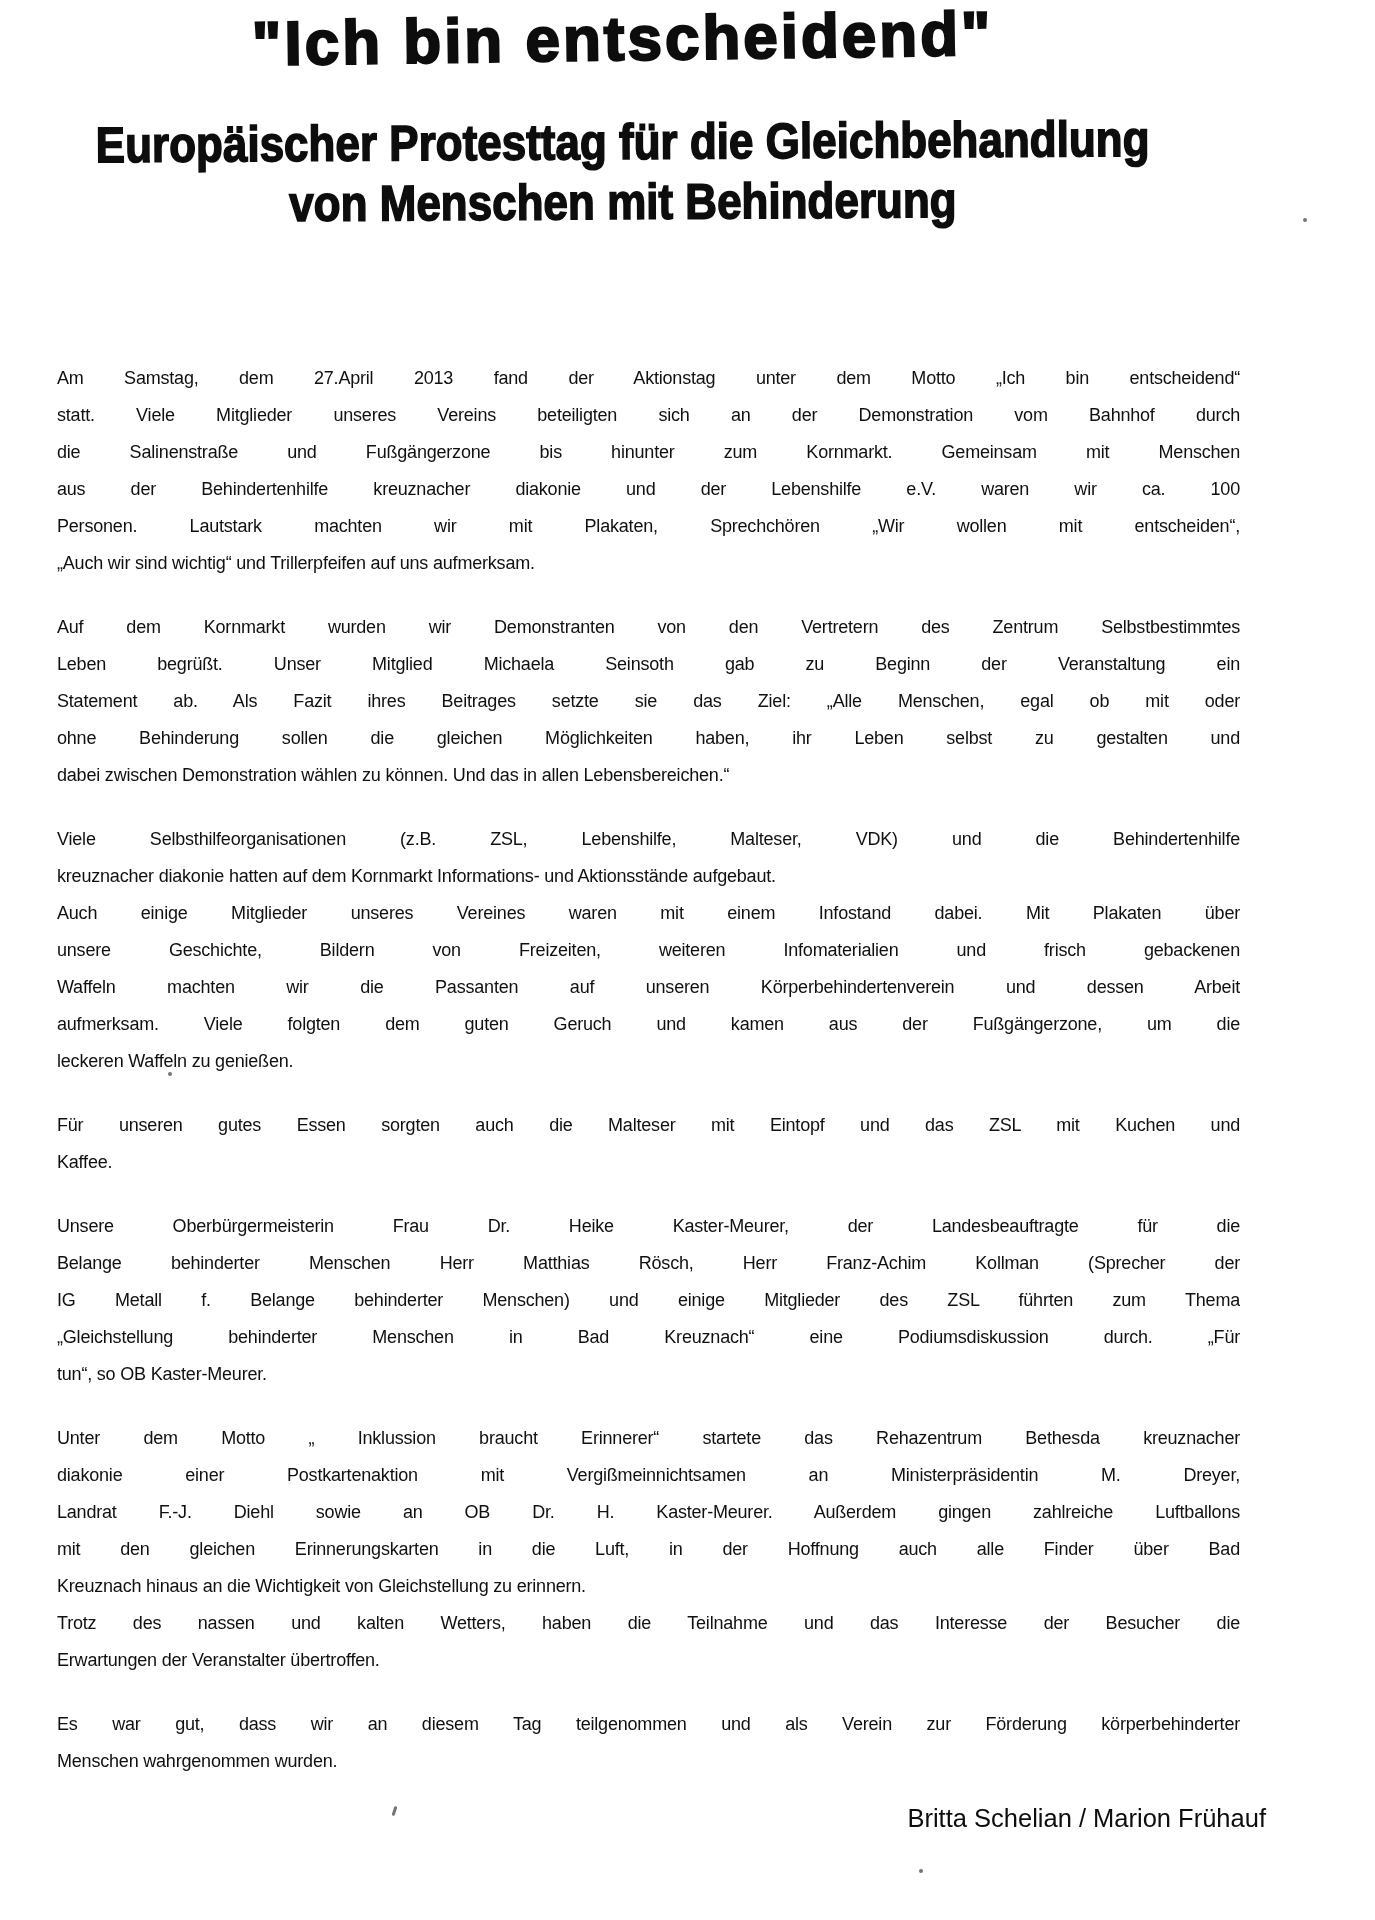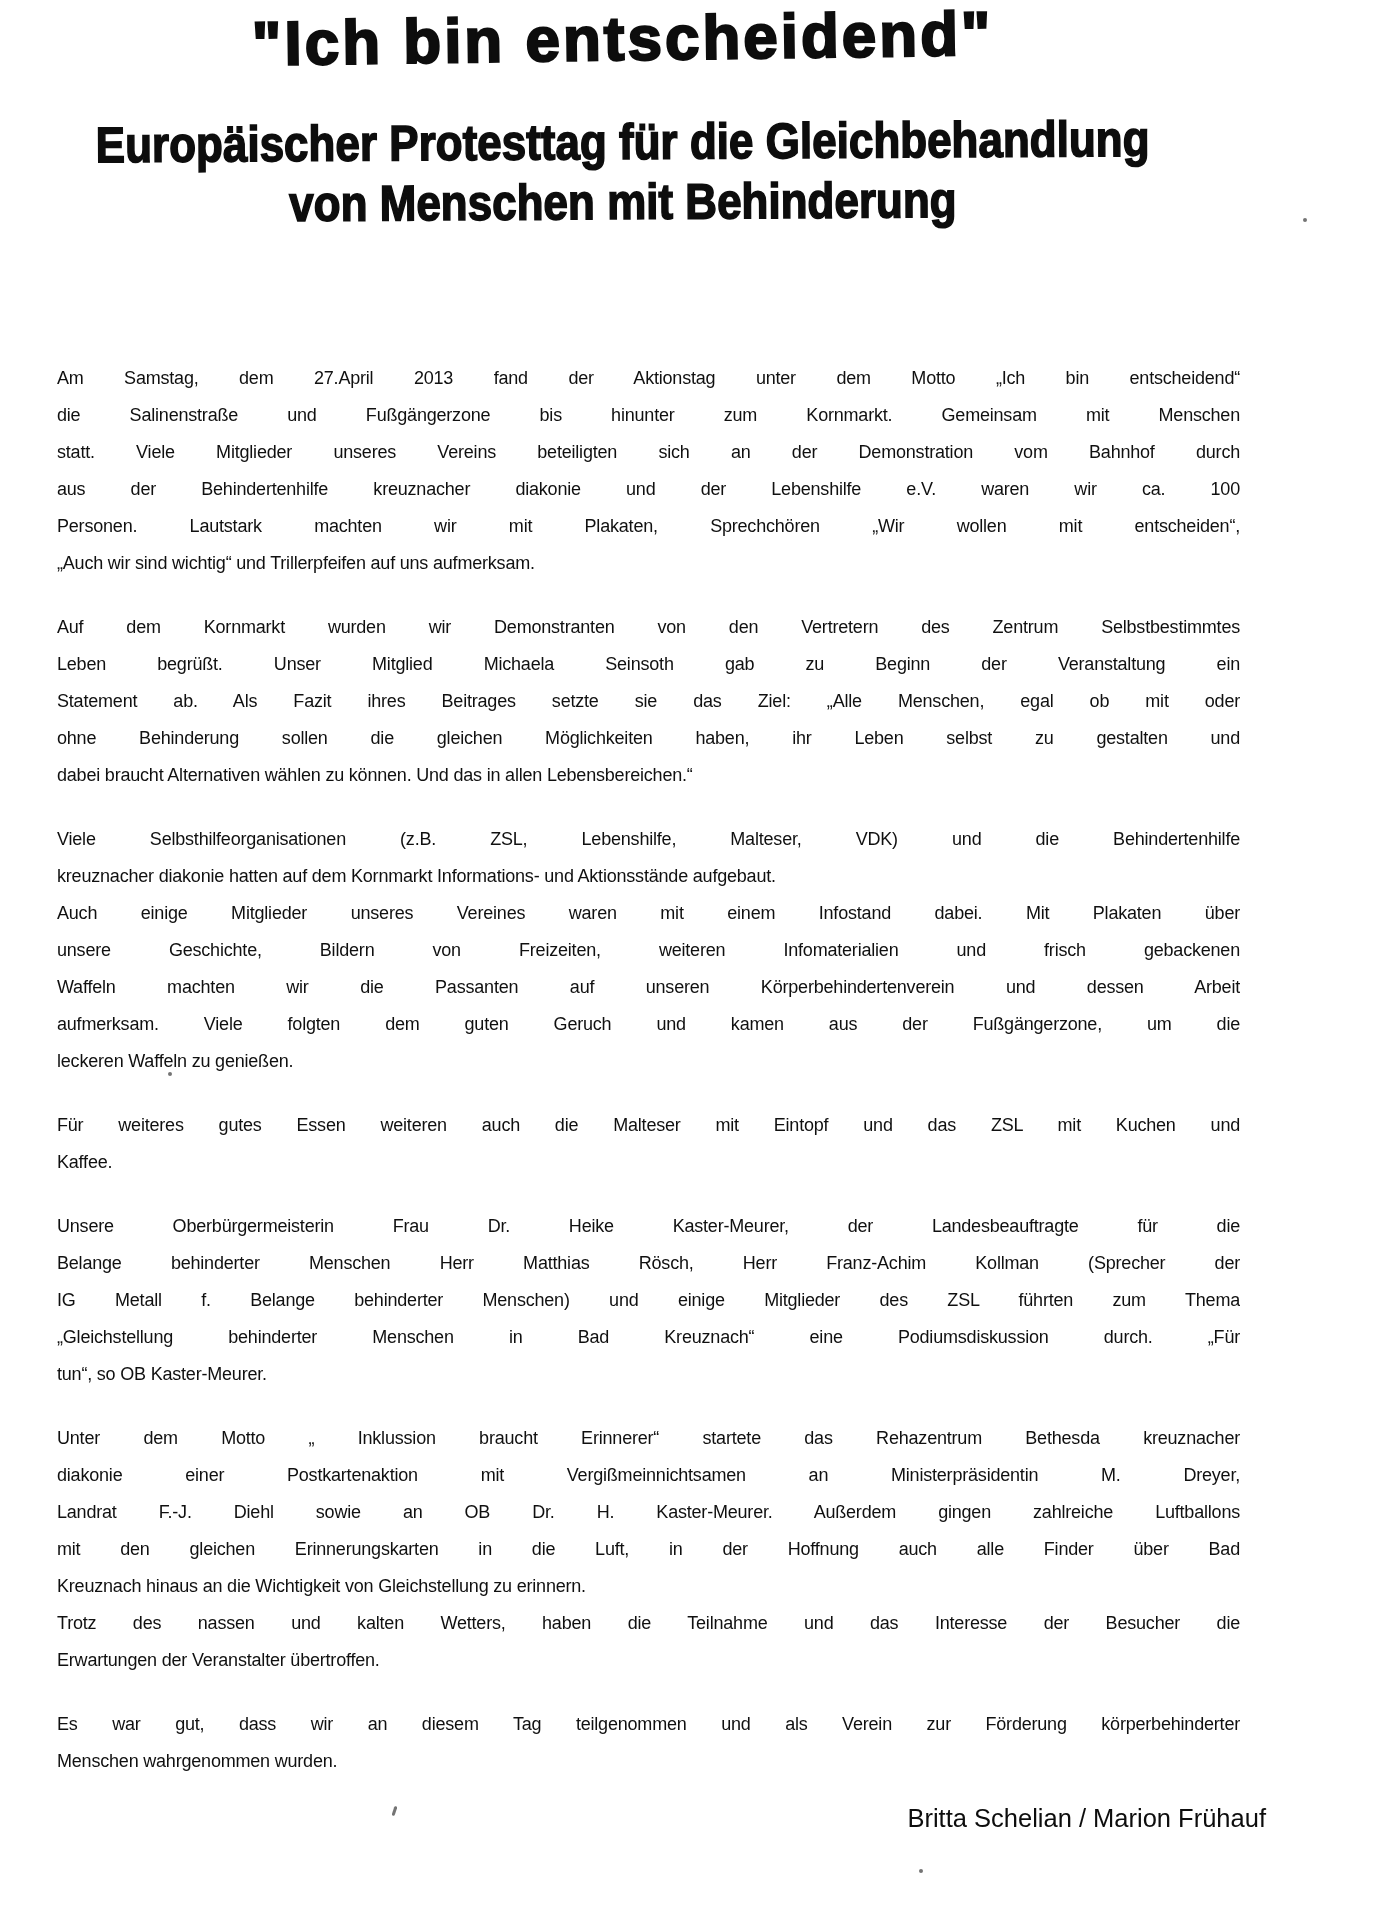--- a/index.html
+++ b/index.html
@@ -87,44 +87,44 @@
     <div class="doc-subtitle">
       <div class="sub-line">Europäischer Protesttag für die Gleichbehandlung</div>
       <div class="sub-line">von Menschen mit Behinderung</div>
     </div>
   </div>
 
   <div class="doc-body">
 
   <div class="para">
         <div class="line">Am Samstag, dem 27.April 2013 fand der Aktionstag unter dem Motto „Ich bin entscheidend“</div>
+        <div class="line">statt. Viele Mitglieder unseres Vereins beteiligten sich an der Demonstration vom Bahnhof durch</div>
         <div class="line">die Salinenstraße und Fußgängerzone bis hinunter zum Kornmarkt. Gemeinsam mit Menschen</div>
-        <div class="line">statt. Viele Mitglieder unseres Vereins beteiligten sich an der Demonstration vom Bahnhof durch</div>
         <div class="line">aus der Behindertenhilfe kreuznacher diakonie und der Lebenshilfe e.V. waren wir ca. 100</div>
         <div class="line">Personen. Lautstark machten wir mit Plakaten, Sprechchören „Wir wollen mit entscheiden“,</div>
         <div class="line noj">„Auch wir sind wichtig“ und Trillerpfeifen auf uns aufmerksam.</div>
       </div>
       <div class="para">
         <div class="line">Auf dem Kornmarkt wurden wir Demonstranten von den Vertretern des Zentrum Selbstbestimmtes</div>
         <div class="line">Leben begrüßt. Unser Mitglied Michaela Seinsoth gab zu Beginn der Veranstaltung ein</div>
         <div class="line">Statement ab. Als Fazit ihres Beitrages setzte sie das Ziel: „Alle Menschen, egal ob mit oder</div>
         <div class="line">ohne Behinderung sollen die gleichen Möglichkeiten haben, ihr Leben selbst zu gestalten und</div>
-        <div class="line noj">dabei braucht Alternativen wählen zu können. Und das in allen Lebensbereichen.“</div>
+        <div class="line noj">dabei zwischen Demonstration wählen zu können. Und das in allen Lebensbereichen.“</div>
       </div>
       <div class="para">
         <div class="line">Viele Selbsthilfeorganisationen (z.B. ZSL, Lebenshilfe, Malteser, VDK) und die Behindertenhilfe</div>
         <div class="line noj">kreuznacher diakonie hatten auf dem Kornmarkt Informations- und Aktionsstände aufgebaut.</div>
         <div class="line">Auch einige Mitglieder unseres Vereines waren mit einem Infostand dabei. Mit Plakaten über</div>
         <div class="line">unsere Geschichte, Bildern von Freizeiten, weiteren Infomaterialien und frisch gebackenen</div>
         <div class="line">Waffeln machten wir die Passanten auf unseren Körperbehindertenverein und dessen Arbeit</div>
         <div class="line">aufmerksam. Viele folgten dem guten Geruch und kamen aus der Fußgängerzone, um die</div>
         <div class="line noj">leckeren Waffeln zu genießen.</div>
       </div>
       <div class="para">
-        <div class="line">Für weiteres gutes Essen weiteren auch die Malteser mit Eintopf  und das ZSL mit Kuchen und</div>
+        <div class="line">Für unseren gutes Essen sorgten auch die Malteser mit Eintopf  und das ZSL mit Kuchen und</div>
         <div class="line noj">Kaffee.</div>
       </div>
       <div class="para">
         <div class="line">Unsere Oberbürgermeisterin Frau Dr. Heike Kaster-Meurer, der Landesbeauftragte für die</div>
         <div class="line">Belange behinderter Menschen Herr Matthias Rösch, Herr Franz-Achim Kollman (Sprecher der</div>
         <div class="line">IG Metall f. Belange behinderter Menschen) und einige Mitglieder des ZSL führten zum Thema</div>
         <div class="line">„Gleichstellung behinderter Menschen in Bad Kreuznach“ eine Podiumsdiskussion durch. „Für</div>
         <div class="line noj">tun“, so OB Kaster-Meurer.</div>
       </div>
       <div class="para">

